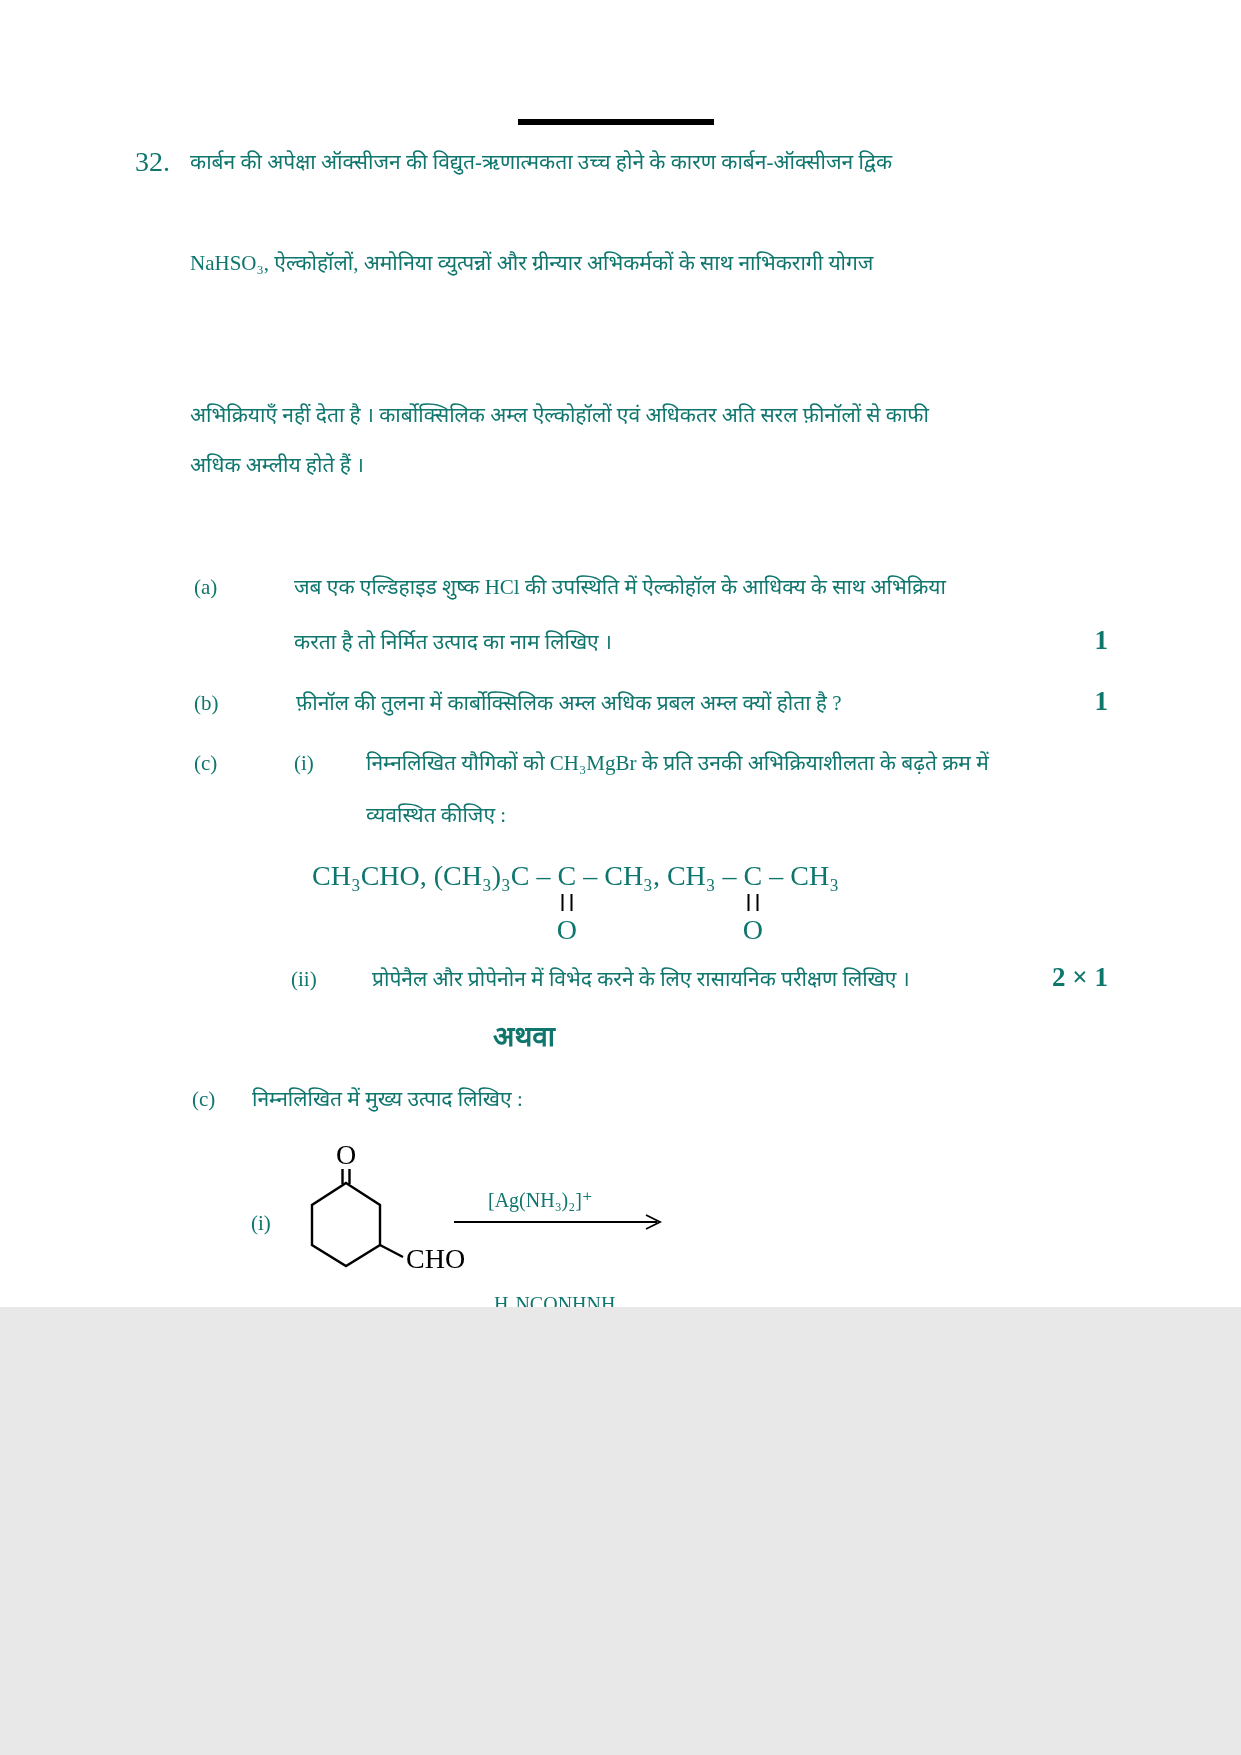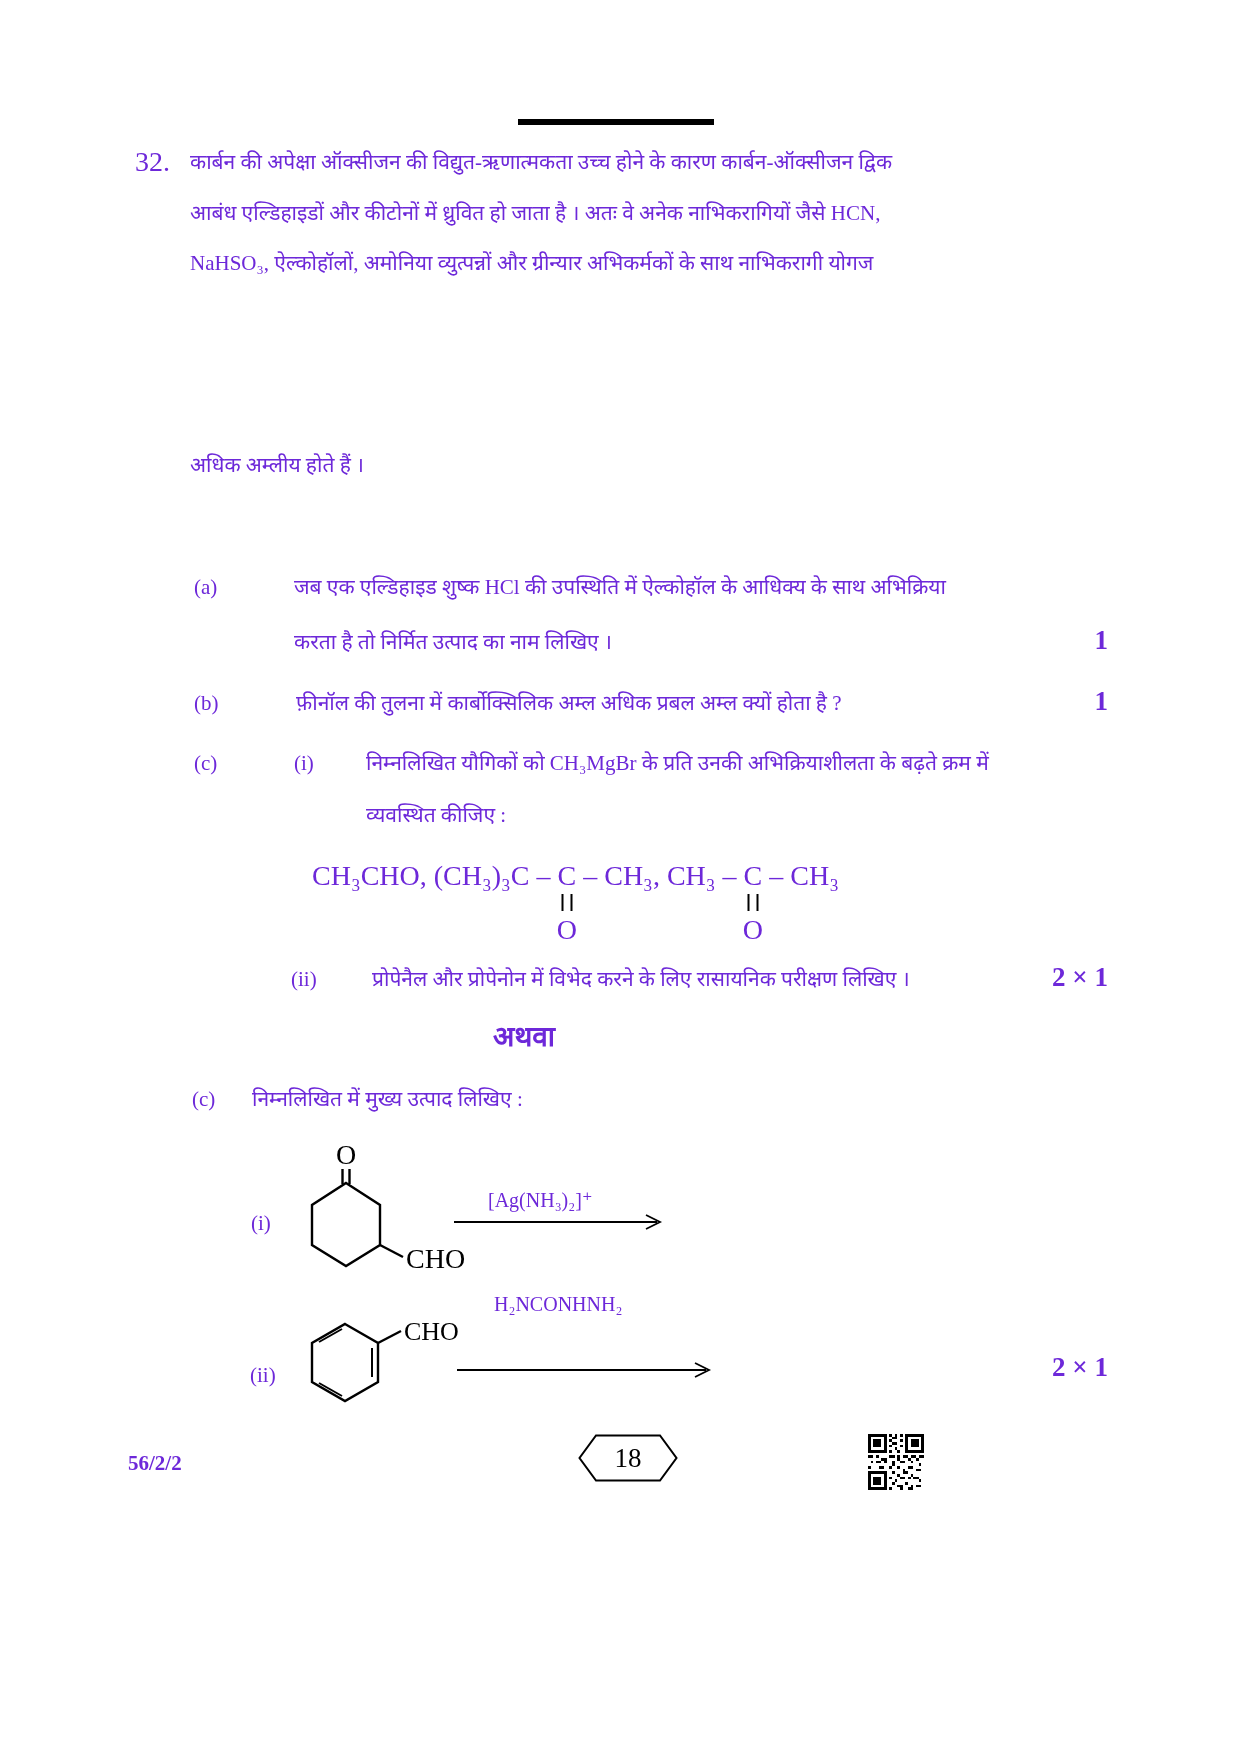--- a/index.html
+++ b/index.html
@@ -1,18 +1,18 @@
 <!DOCTYPE html>
 <html><head>
 <meta charset="utf-8">
 <style>
   html,body{margin:0;padding:0;background:#e8e8e8;}
   .page{
-    position:relative;width:1241px;height:1755px;margin:0 auto;background:#ffffff;
-    font-family:"Liberation Serif","DejaVu Serif",serif;color:#6d28d9;overflow:hidden;
+    position:relative;width:1241px;height:1307px;margin:0 auto;background:#ffffff;
+    font-family:"Liberation Serif","DejaVu Serif",serif;color:#0f766e;overflow:hidden;
   }
   .abs{position:absolute;white-space:nowrap;}
   .t27{font-size:21px;line-height:34px;}
   .t26{font-size:20px;line-height:32px;}
   .t28{font-size:28px;line-height:34px;}
   .marks{position:absolute;right:133px;text-align:right;font-size:27px;font-weight:bold;white-space:nowrap;}
   .bold{font-weight:bold;}
   .rule{position:absolute;left:518px;top:119px;width:196px;height:6px;background:#000;}
   .formula{position:absolute;left:312px;top:858px;font-size:28px;line-height:36px;white-space:pre;}
   .carbonyl{position:relative;display:inline-block;}
@@ -28,22 +28,22 @@
 </style>
 </head>
 <body>
 
 <div class="page">
 
   <div class="rule"></div>
 
   <div class="abs t28" style="left:135px;top:145px;">32.</div>
   <div class="abs t27" style="left:190px;top:145px;">कार्बन की अपेक्षा ऑक्सीजन की विद्युत-ऋणात्मकता उच्च होने के कारण कार्बन-ऑक्सीजन द्विक</div>
-  <div class="abs t27" style="left:190px;top:196px;">आबंध एल्डिहाइडों और कीटोनों में ध्रुवित हो जाता है । अतः वे अनेक नाभिकरागियों जैसे HCN,</div>
   <div class="abs t27" style="left:190px;top:246px;">NaHSO₃, ऐल्कोहॉलों, अमोनिया व्युत्पन्नों और ग्रीन्यार अभिकर्मकों के साथ नाभिकरागी योगज</div>
+  <div class="abs t27" style="left:190px;top:398px;">अभिक्रियाएँ नहीं देता है । कार्बोक्सिलिक अम्ल ऐल्कोहॉलों एवं अधिकतर अति सरल फ़ीनॉलों से काफी</div>
   <div class="abs t27" style="left:190px;top:448px;">अधिक अम्लीय होते हैं ।</div>
 
 
   <div class="abs t27" style="left:194px;top:570px;">(a)</div>
   <div class="abs t27" style="left:294px;top:570px;">जब एक एल्डिहाइड शुष्क HCl की उपस्थिति में ऐल्कोहॉल के आधिक्य के साथ अभिक्रिया</div>
   <div class="abs t27" style="left:294px;top:625px;">करता है तो निर्मित उत्पाद का नाम लिखिए ।</div>
   <div class="marks" style="top:625px;">1</div>
 
   <div class="abs t27" style="left:194px;top:686px;">(b)</div>
   <div class="abs t27" style="left:296px;top:686px;">फ़ीनॉल की तुलना में कार्बोक्सिलिक अम्ल अधिक प्रबल अम्ल क्यों होता है ?</div>

